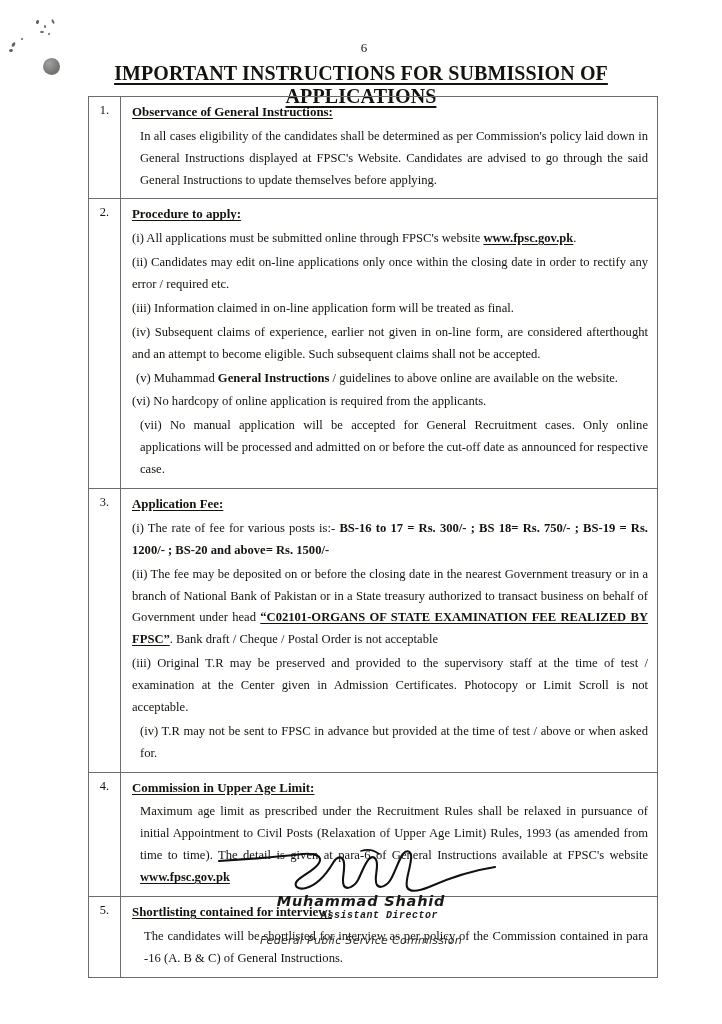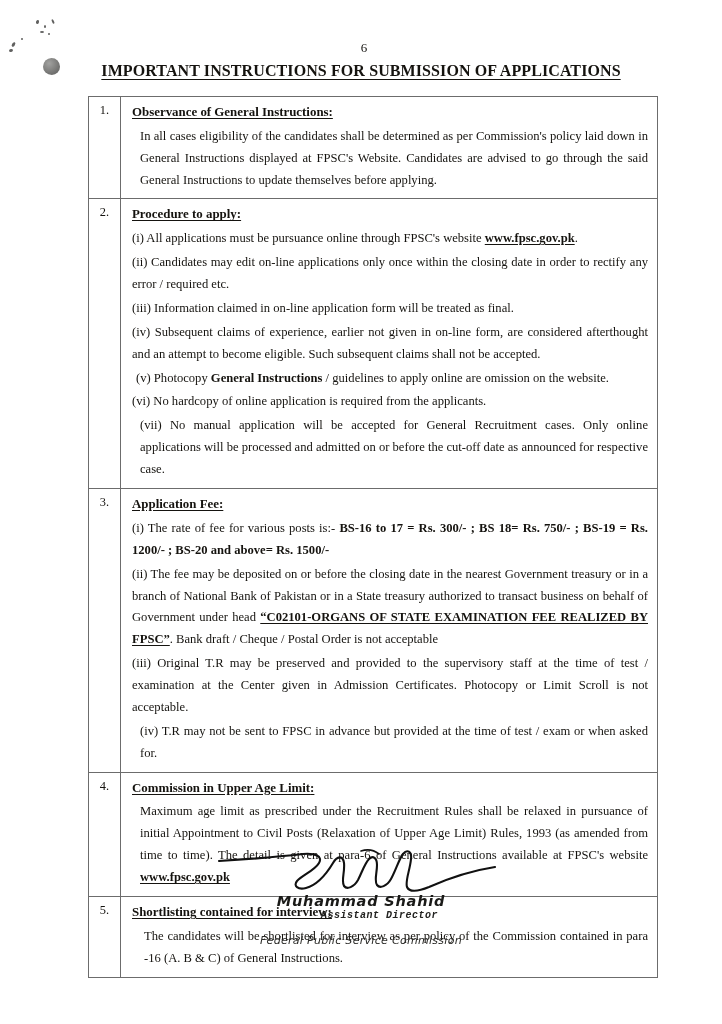--- a/index.html
+++ b/index.html
@@ -56,21 +56,21 @@
     letter-spacing: 0.2px;
     padding-left: 6px;
     box-sizing: border-box;
   }
   .doc-title {
     position: absolute;
     top: 62px;
     left: 61px;
     width: 600px;
     text-align: center;
-    font-size: 16px;
+    font-size: 20px;
     font-weight: bold;
     letter-spacing: 0.1px;
     text-decoration: underline;
     text-underline-offset: 3px;
   }
 
   
   .instructions-table {
     position: absolute;
     top: 96px;
@@ -206,38 +206,38 @@
         <td class="body-cell">
           <div class="sec-heading">Observance of General Instructions:</div>
           <p class="para last">In all cases eligibility of the candidates shall be determined as per Commission's policy laid down in General Instructions displayed at FPSC's Website. Candidates are advised to go through the said General Instructions to update themselves before applying.</p>
         </td>
       </tr>
 
       <tr>
         <td class="num-cell">2.</td>
         <td class="body-cell">
           <div class="sec-heading">Procedure to apply:</div>
-          <p class="para"><span>(i)  All applications must be pursuance online through FPSC's website </span><span class="link-bold">www.fpsc.gov.pk</span><span>.</span></p>
+          <p class="para"><span>(i)  All applications must be submitted online through FPSC's website </span><span class="link-bold">www.fpsc.gov.pk</span><span>.</span></p>
           <p class="para">(ii) Candidates may edit on-line applications only once within the closing date in order to rectify any error / required etc.</p>
           <p class="para">(iii) Information claimed in on-line application form will be treated as final.</p>
           <p class="para">(iv) Subsequent claims of experience, earlier not given in on-line form, are considered afterthought and an attempt to become eligible. Such subsequent claims shall not be accepted.</p>
-          <p class="para indent"><span>(v) Photocopy </span><b class="bd">General Instructions</b><span> / guidelines to apply online are omission on the website.</span></p>
+          <p class="para indent"><span>(v) Muhammad </span><b class="bd">General Instructions</b><span> / guidelines to above online are available on the website.</span></p>
           <p class="para">(vi) No hardcopy of online application is required from the applicants.</p>
           <p class="para last">(vii) No manual application will be accepted for General Recruitment cases. Only online applications will be processed and admitted on or before the cut-off date as announced for respective case.</p>
         </td>
       </tr>
 
       <tr>
         <td class="num-cell">3.</td>
         <td class="body-cell">
           <div class="sec-heading">Application Fee:</div>
           <p class="para"><span>(i)  The rate of fee for various posts is:- </span><b class="bd">BS-16 to  17 = Rs. 300/- ; BS 18= Rs. 750/- ; BS-19 = Rs. 1200/- ; BS-20 and above= Rs. 1500/-</b></p>
           <p class="para"><span>(ii)  The fee may be deposited on or before the closing date in the nearest Government treasury or in a branch of National Bank of Pakistan or in a State treasury authorized to transact business on behalf of Government under head </span><span class="ul-bold">“C02101-ORGANS OF STATE EXAMINATION FEE REALIZED BY FPSC”</span><span>. Bank draft / Cheque / Postal Order is not acceptable</span></p>
           <p class="para">(iii) Original T.R may be preserved and provided to the supervisory staff at the time of test / examination at the Center given in Admission Certificates. Photocopy or Limit Scroll is not acceptable.</p>
-          <p class="para last">(iv) T.R may not be sent to FPSC in advance but provided at the time of test / exam or when asked for.</p>
+          <p class="para last">(iv) T.R may not be sent to FPSC in advance but provided at the time of test / above or when asked for.</p>
         </td>
       </tr>
 
       <tr>
         <td class="num-cell">4.</td>
         <td class="body-cell">
           <div class="sec-heading"><span>Commission in Upper Age Limit</span><span class="no-ul">:</span></div>
           <p class="para last"><span>Maximum age limit as prescribed under the Recruitment Rules shall be relaxed in pursuance of initial Appointment to Civil Posts (Relaxation of Upper Age Limit) Rules, 1993 (as amended from time to time). The detail is given at para-6 of General Instructions available at FPSC's website </span><span class="link-bold">www.fpsc.gov.pk</span></p>
         </td>
       </tr>

